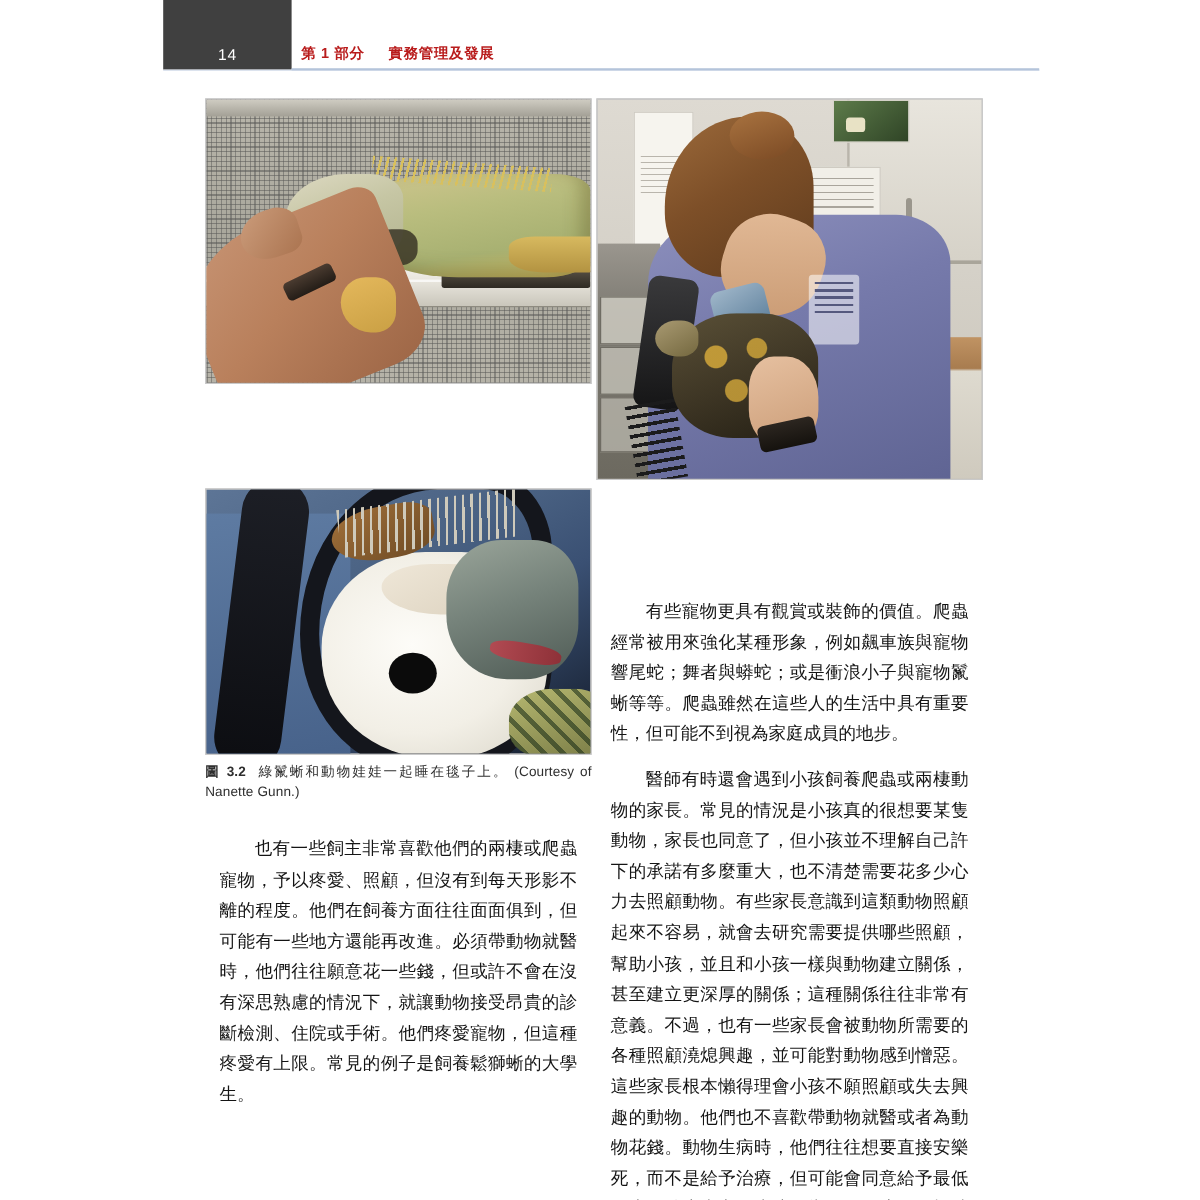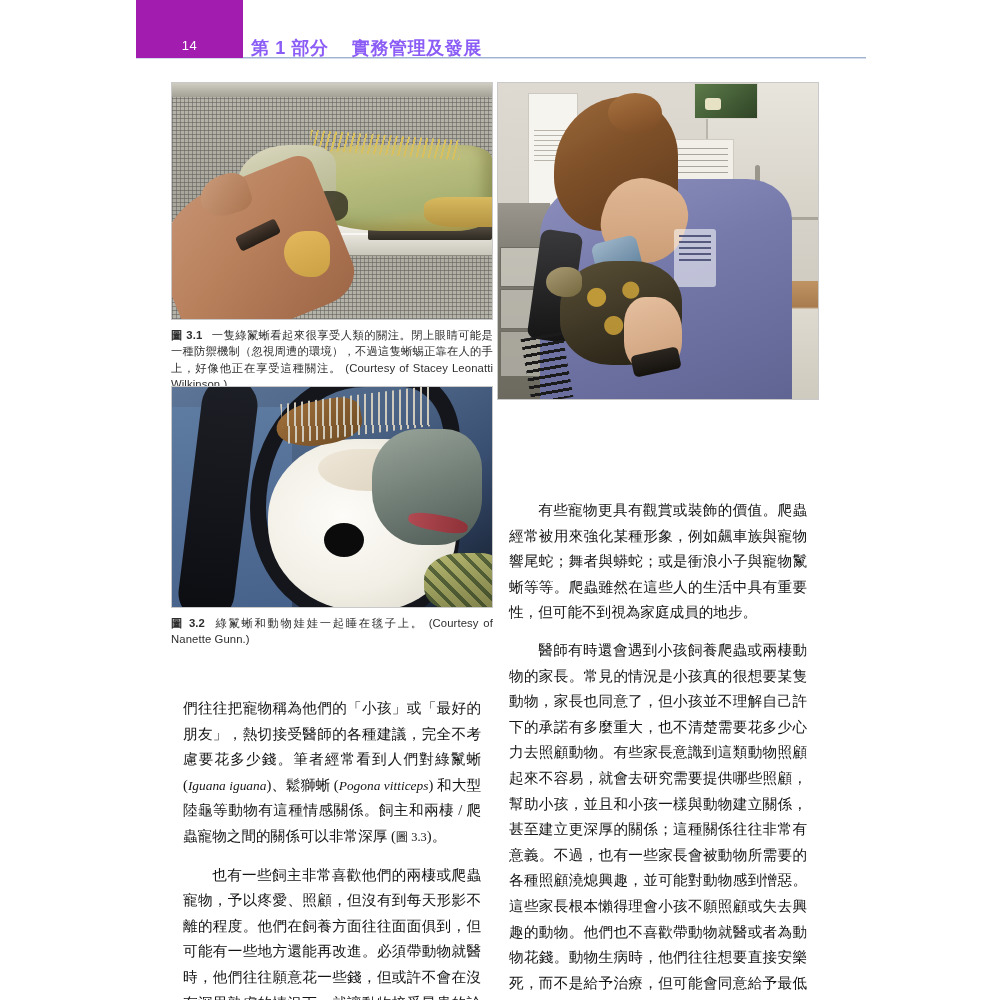--- a/index.html
+++ b/index.html
@@ -24,21 +24,21 @@
     background: #ffffff;
   }
 
   
   .folio-block {
     position: absolute;
     left: 136px;
     top: 0px;
     width: 107px;
     height: 58px;
-    background: #a21caf;
+    background: #404040;
     box-sizing: border-box;
   }
   .folio-number {
     position: absolute;
     left: 0;
     right: 0;
     bottom: 5px;
     text-align: center;
     color: #ffffff;
     font-size: 13px;
@@ -59,23 +59,23 @@
     top: 58px;
     width: 730px;
     height: 1px;
     background: #d4dcea;
   }
   .running-head {
     position: absolute;
     left: 251px;
     top: 36px;
     font-family: "Liberation Sans", sans-serif;
-    font-size: 18px;
+    font-size: 12px;
     font-weight: bold;
-    color: #8b5cf6;
+    color: #b91c1c;
     letter-spacing: 0.6px;
     white-space: nowrap;
   }
   .running-head .rh-sep {
     display: inline-block;
     width: 12px;
   }
 
   
   .col {
@@ -462,26 +462,23 @@
       <div class="p1-crest"></div>
       <div class="p1-head"></div>
       <div class="p1-dark"></div>
       <div class="p1-dewlap"></div>
       <div class="p1-eye"></div>
       <div class="p1-arm"></div>
       <div class="p1-thumb"></div>
       <div class="p1-watch"></div>
       <div class="p1-finger"></div>
     </div>
-    <div class="fig-caption">
-      <span class="fig-label">圖 3.1</span><span class="fig-gap"></span><span>一隻綠鬣蜥看起來很享受人類的關注。閉上眼睛可能是一種防禦機制（忽視周遭的環境），不過這隻蜥蜴正靠在人的手上，好像他正在享受這種關注。</span> <span>(Courtesy of Stacey Leonatti Wilkinson.)</span>
-    </div>
   </div>
 
-  <div class="figure" style="left:171px; top:386px;">
+  <div class="figure" style="left:171px; top:407px;">
     <div class="fig-image photo2">
       <div class="p2-bg"></div>
       <div class="p2-blanket"></div>
       <div class="p2-darkband"></div>
       <div class="p2-darkring"></div>
       <div class="p2-plush"></div>
       <div class="p2-plush-fold"></div>
       <div class="p2-plush-eye"></div>
       <div class="p2-lizard"></div>
       <div class="p2-brown"></div>
@@ -516,21 +513,20 @@
       <div class="p3-phone"></div>
       <div class="p3-cord"></div>
       <div class="p3-tortoise"></div>
       <div class="p3-tortoise-head"></div>
       <div class="p3-hand"></div>
       <div class="p3-watch2"></div>
     </div>
   </div>
 
   <div class="col col-left body-text" style="top:684px;">
-      <p class="noindent"><span>們往往把寵物稱為他們的「小孩」或「最好的朋友」，熱切接受醫師的各種建議，完全不考慮要花多少錢。筆者經常看到人們對綠鬣蜥 (</span><span class="sci">Iguana iguana</span><span>)、鬆獅蜥 (</span><span class="sci">Pogona vitticeps</span><span>) 和大型陸龜等動物有這種情感關係。飼主和兩棲 / 爬蟲寵物之間的關係可以非常深厚 (</span><span class="figref">圖 3.3</span><span>)。</span></p>
       <p><span>也有一些飼主非常喜歡他們的兩棲或爬蟲寵物，予以疼愛、照顧，但沒有到每天形影不離的程度。他們在飼養方面往往面面俱到，但可能有一些地方還能再改進。必須帶動物就醫時，他們往往願意花一些錢，但或許不會在沒有深思熟慮的情況下，就讓動物接受昂貴的診斷檢測、住院或手術。他們疼愛寵物，但這種疼愛有上限。常見的例子是飼養鬆獅蜥的大學生。</span></p>
     </div>
 
   <div class="col col-right body-text" style="top:486px;">
       <p><span>有些寵物更具有觀賞或裝飾的價值。爬蟲經常被用來強化某種形象，例如飆車族與寵物響尾蛇；舞者與蟒蛇；或是衝浪小子與寵物鬣蜥等等。爬蟲雖然在這些人的生活中具有重要性，但可能不到視為家庭成員的地步。</span></p>
       <p><span>醫師有時還會遇到小孩飼養爬蟲或兩棲動物的家長。常見的情況是小孩真的很想要某隻動物，家長也同意了，但小孩並不理解自己許下的承諾有多麼重大，也不清楚需要花多少心力去照顧動物。有些家長意識到這類動物照顧起來不容易，就會去研究需要提供哪些照顧，幫助小孩，並且和小孩一樣與動物建立關係，甚至建立更深厚的關係；這種關係往往非常有意義。不過，也有一些家長會被動物所需要的各種照顧澆熄興趣，並可能對動物感到憎惡。這些家長根本懶得理會小孩不願照顧或失去興趣的動物。他們也不喜歡帶動物就醫或者為動物花錢。動物生病時，他們往往想要直接安樂死，而不是給予治療，但可能會同意給予最低程度的治療來安撫小孩。當然，在這兩種極端之間還有各種可能性，有些家長會從一開始就負起責任並積極地跟小孩一起照顧動物。</span></p>
     </div>
 
 </div>
 

